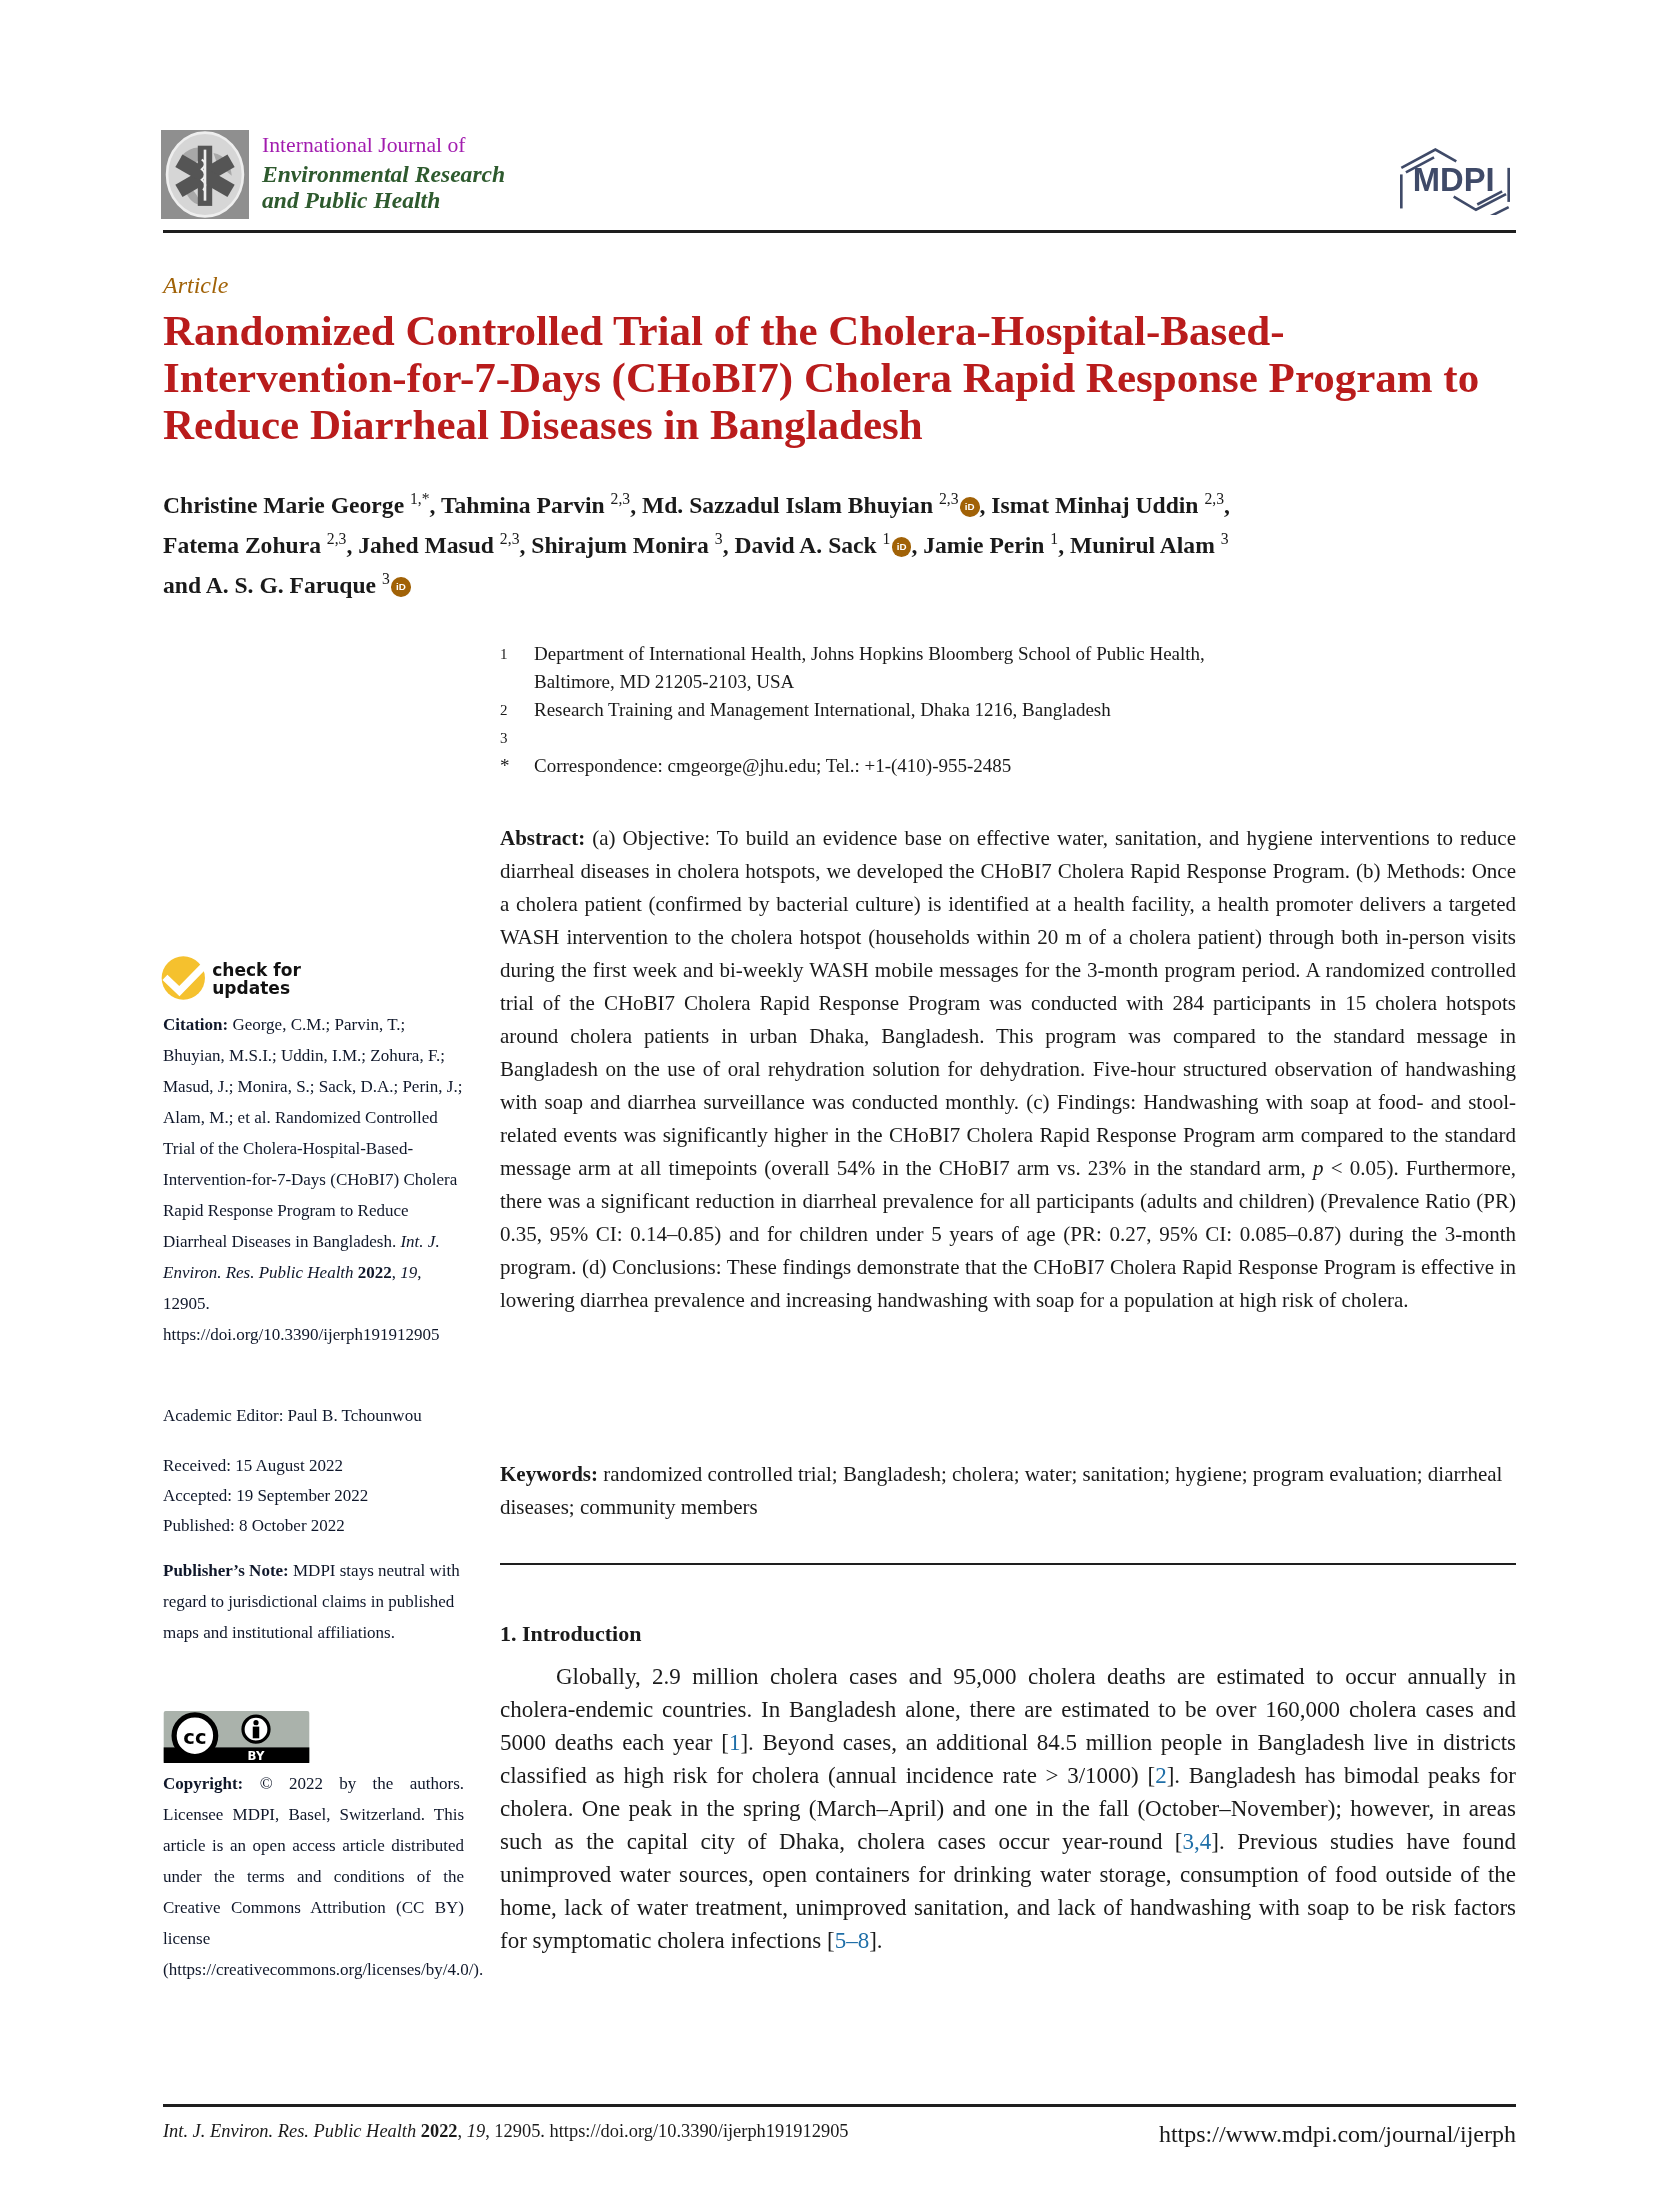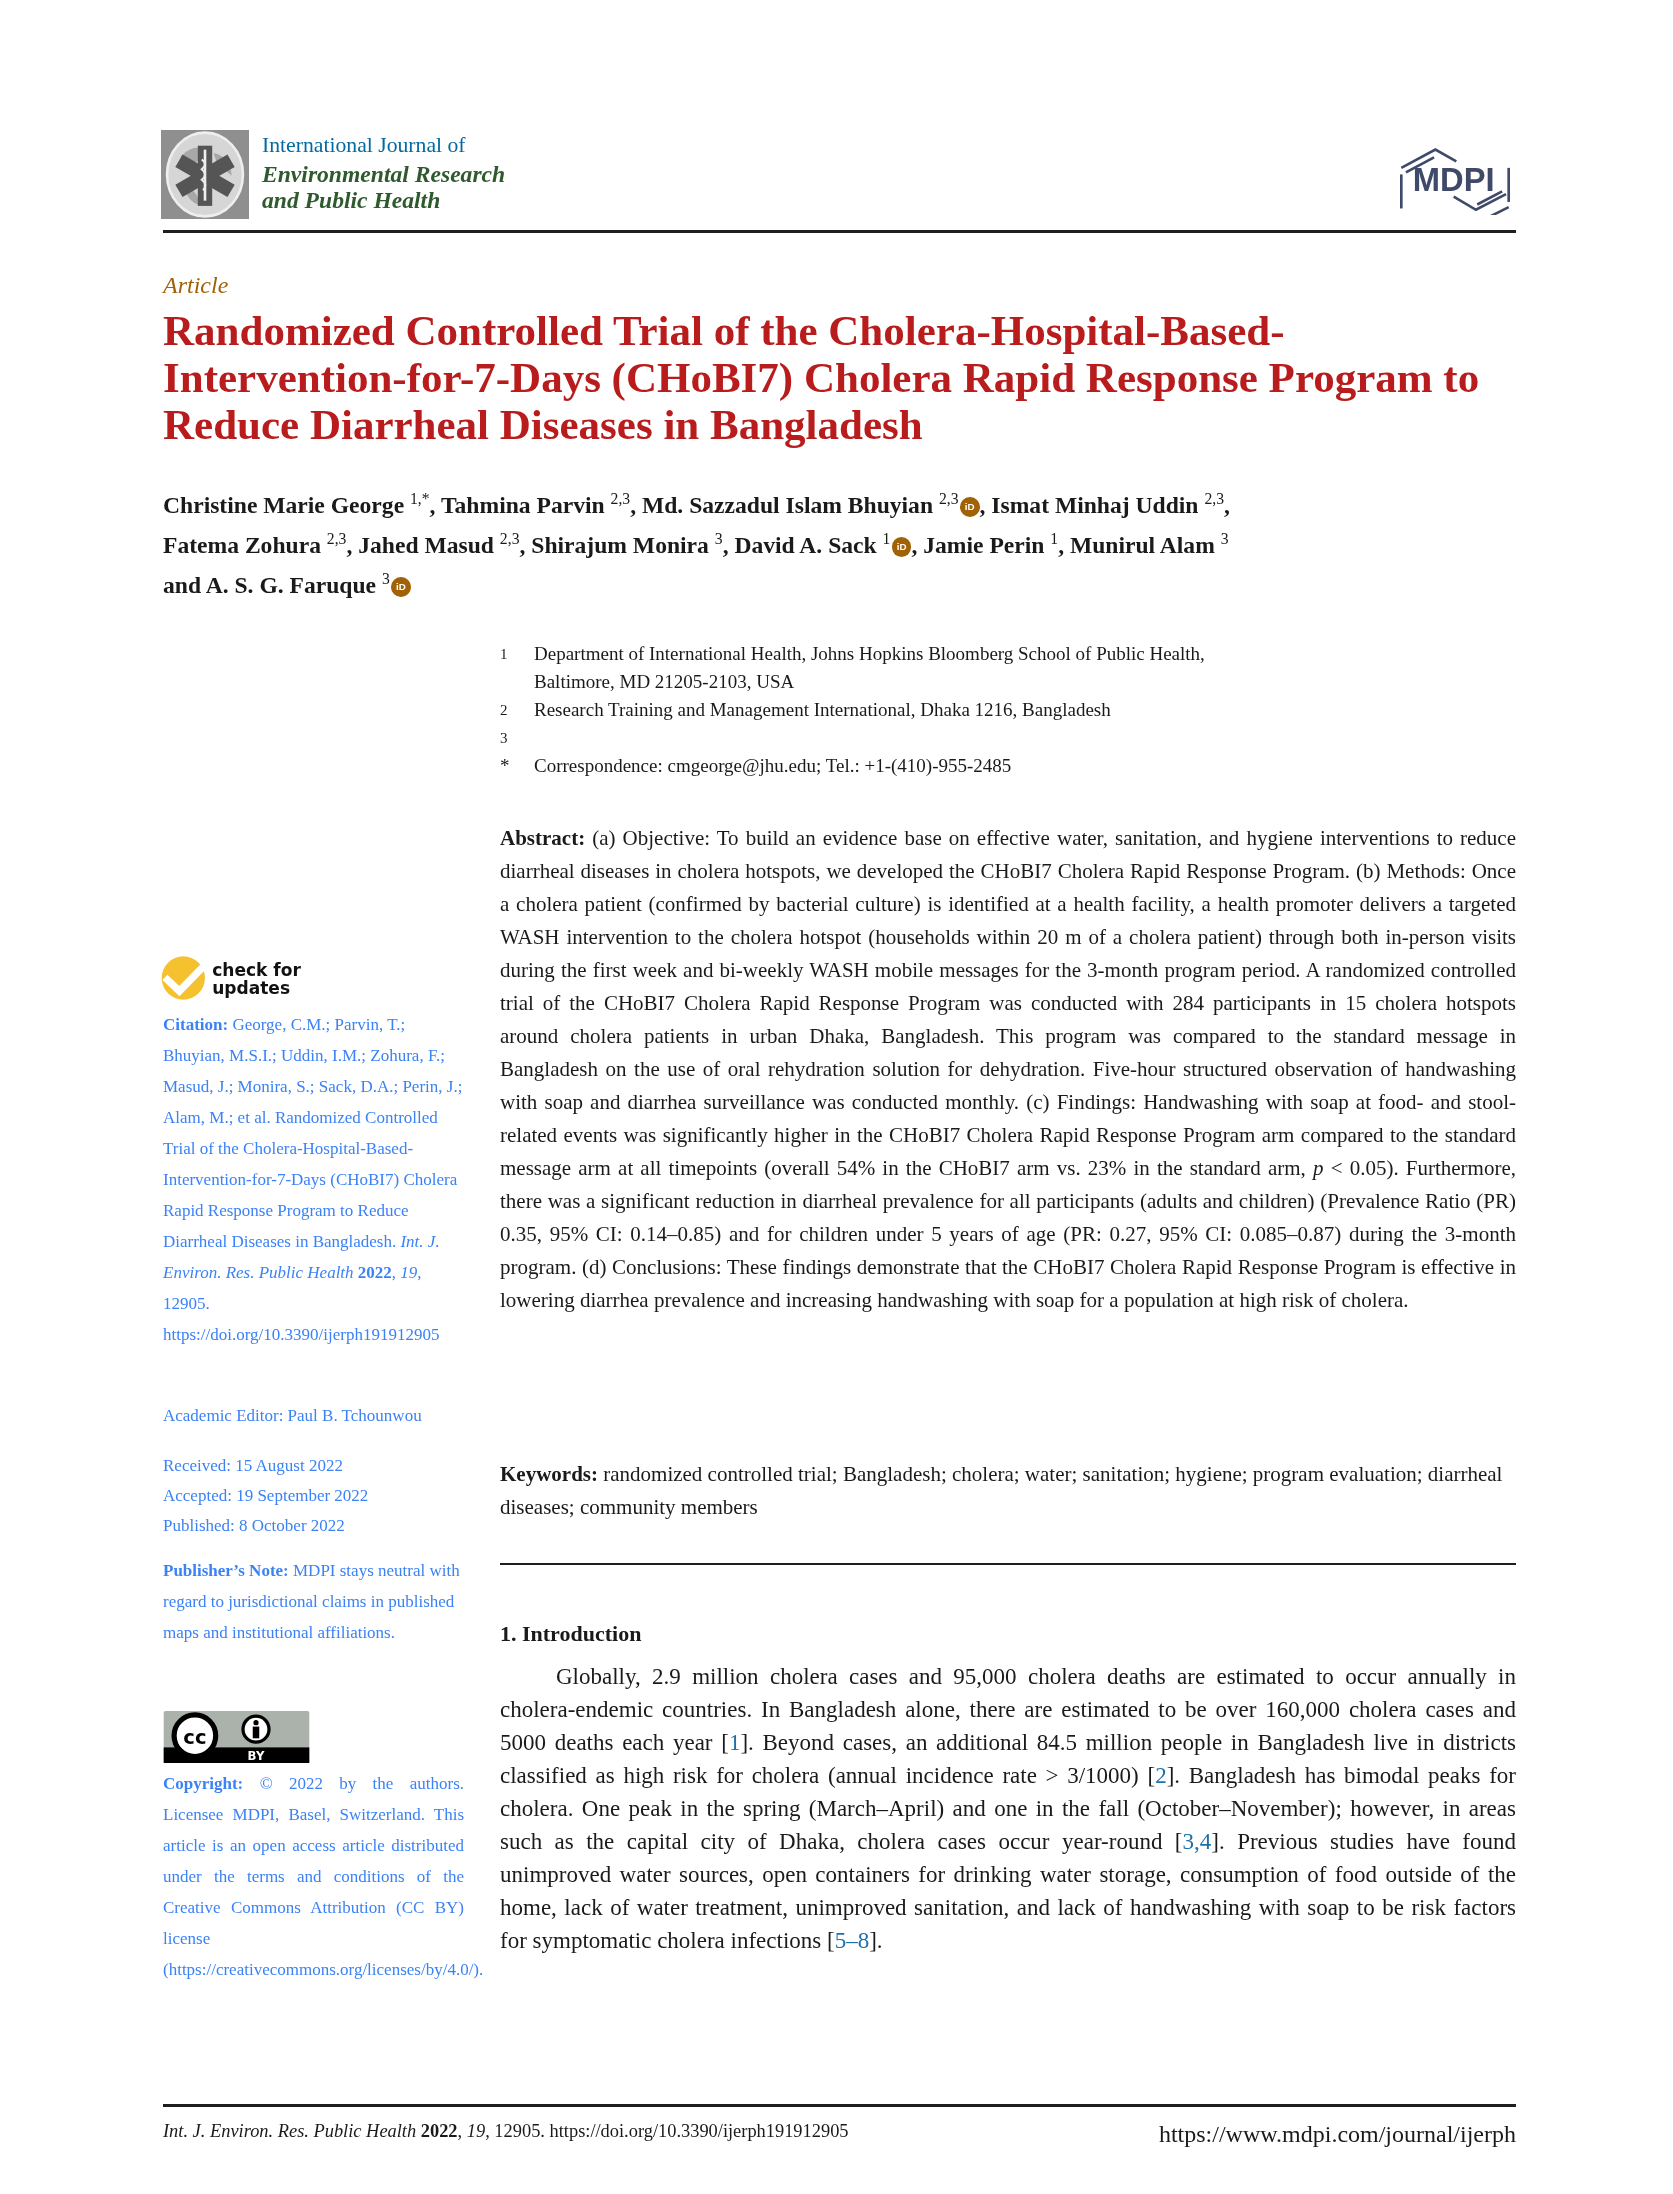--- a/index.html
+++ b/index.html
@@ -1,21 +1,21 @@
 <!DOCTYPE html>
 <html style="font-size:10.5px"><head>
 <meta charset="utf-8">
 <style>
   html, body { margin: 0; padding: 0; background: #ffffff; }
   body { width: 1673px; height: 2194px; position: relative; overflow: hidden; color: #1a1a1a;
          font-family: "Liberation Serif", "DejaVu Serif", serif; }
   .abs { position: absolute; }
   
   #logo-box { left: 161px; top: 130px; width: 88px; height: 89px; background: #8f8f8f; }
-  #journal-line1 { left: 262px; top: 133px; font-size: 21.7px; color: #0369a1; }
+  #journal-line1 { left: 262px; top: 133px; font-size: 21.7px; color: #a21caf; }
   #journal-line2 { left: 262px; top: 161px; font-size: 23.6px; font-style: italic; font-weight: bold; color: #2e5a2e; line-height: 26px; }
   #mdpi-logo { left: 1396px; top: 143px; width: 118px; height: 72px; }
   .rule { position: absolute; left: 163px; width: 1353px; background: #1e1e1e; }
   #header-rule { top: 230px; height: 2.6px; }
   
   #article-type { left: 163px; top: 272px; font-size: 24px; font-style: italic; color: #a16207; }
   #title { left: 163px; top: 307px; width: 1365px; font-size: 43px; font-weight: bold; line-height: 47px; color: #b91c1c; }
   #authors { left: 163px; top: 482px; width: 1365px; font-size: 23.6px; font-weight: bold; line-height: 33px; }
   #authors sup { font-size: 15.7px; font-weight: normal; }
   .orcid { display: inline-block; width: 19.7px; height: 19.7px; border-radius: 50%; background: #a16207; color: #fff;
@@ -28,21 +28,21 @@
   
   #abstract { left: 500px; top: 822px; width: 1016px; font-size: 21px; line-height: 33px; text-align: justify; }
   #keywords { left: 500px; top: 1458px; width: 1016px; font-size: 21px; line-height: 33px; }
   b.lbl { font-weight: bold; }
   #intro-rule { top: 1563px; left: 500px; width: 1016px; height: 2px; }
   #intro-heading { left: 500px; top: 1621px; font-size: 22px; font-weight: bold; }
   #intro-body { left: 500px; top: 1660px; width: 1016px; font-size: 23px; line-height: 33px; text-align: justify; text-indent: 56px; }
   .ref { color: #1f6fa8; }
   
   #check-updates { left: 161px; top: 955px; width: 164px; height: 46px; }
-  .sidebar-text { position: absolute; left: 163px; width: 301px; font-size: 17px; line-height: 31px; color: #3b82f6; }
+  .sidebar-text { position: absolute; left: 163px; width: 301px; font-size: 17px; line-height: 31px; color: #0f172a; }
   #citation { top: 1009px; }
   #academic-editor { top: 1400px; }
   #dates { top: 1451px; line-height: 30px; }
   #publisher-note { top: 1555px; line-height: 31px; }
   #cc-badge { left: 163px; top: 1711px; width: 147px; height: 52px; }
   #copyright { top: 1768px; text-align: justify; }
   
   #footer-rule { top: 2104px; height: 2.6px; }
   #footer-left { left: 163px; top: 2121px; font-size: 18.4px; }
   #footer-right { right: 157px; top: 2121px; font-size: 24px; }

